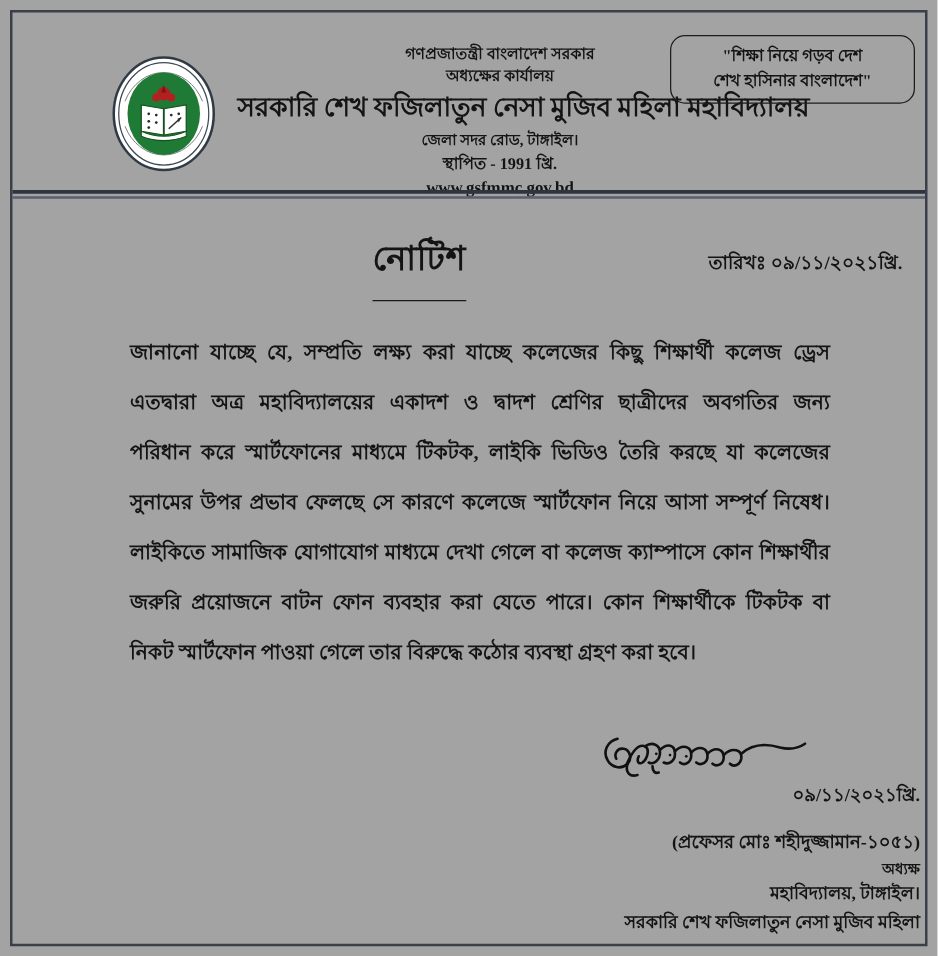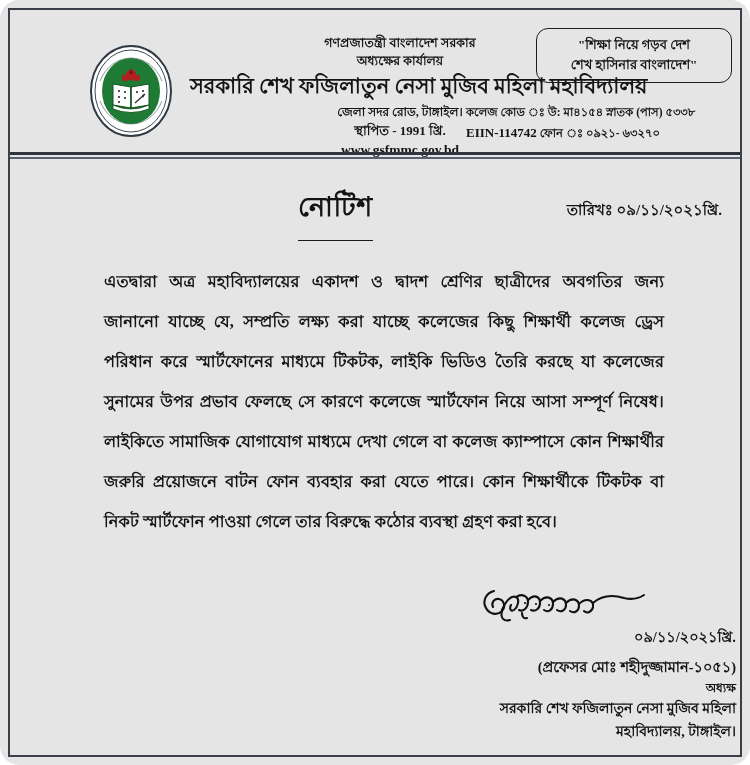--- a/index.html
+++ b/index.html
@@ -9,24 +9,23 @@
     background: #ffffff;
   }
   body {
     font-family: "Liberation Serif", "DejaVu Serif", serif;
     color: #141414;
   }
   #page {
     position: relative;
     width: 750px;
     height: 765px;
-    background: #e5e5e5;
+    background: #a3a3a3;
     overflow: hidden;
     box-sizing: border-box;
-    border-radius: 19px;
   }
 
   
   .page-frame {
     position: absolute;
     left: 8px;
     top: 8px;
     right: 8px;
     bottom: 8px;
     border: 2px solid #3a3f4a;
@@ -218,21 +217,21 @@
   .sign-date {
     font-size: 14.5px;
     font-weight: 700;
     line-height: 1.5;
     padding-left: 42px;
   }
   .sign-name {
     font-size: 14.5px;
     font-weight: 700;
     line-height: 1.6;
-    margin-top: 7px;
+    margin-top: 14px;
   }
   .sign-role {
     font-size: 12px;
     font-weight: 700;
     line-height: 1.6;
   }
   .sign-org {
     font-size: 14px;
     font-weight: 700;
     line-height: 1.6;
@@ -306,40 +305,33 @@
       <div class="addr-line">জেলা সদর রোড, টাঙ্গাইল।</div>
       <div class="estab-line">স্থাপিত - 1991 খ্রি.</div>
       <div class="web-line">www.gsfmmc.gov.bd</div>
     </div>
 
     <div class="slogan-box">
       <div class="slogan-line">"শিক্ষা নিয়ে গড়ব দেশ</div>
       <div class="slogan-line">শেখ হাসিনার বাংলাদেশ"</div>
     </div>
 
-    <div class="codes-block">
-      <div class="code-line">কলেজ কোড ঃ উ: মা৪১৫৪ স্নাতক (পাস) ৫৩৩৮</div>
-      <div class="code-line">
-        <span class="eiin-strong">EIIN-114742</span>
-        <span>ফোন ঃ ০৯২১- ৬৩২৭০</span>
-      </div>
-    </div>
   </div>
 
   <div class="rule-thick"></div>
   <div class="rule-thin"></div>
 
   <div class="title-row">
     <div class="notice-title">নোটিশ</div>
     <div class="notice-date">তারিখঃ ০৯/১১/২০২১খ্রি.</div>
   </div>
 
   <div class="body-block">
+    <div class="body-line">জানানো যাচ্ছে যে, সম্প্রতি লক্ষ্য করা যাচ্ছে কলেজের কিছু শিক্ষার্থী কলেজ ড্রেস</div>
     <div class="body-line first">এতদ্বারা অত্র মহাবিদ্যালয়ের একাদশ ও দ্বাদশ শ্রেণির ছাত্রীদের অবগতির জন্য</div>
-    <div class="body-line">জানানো যাচ্ছে যে, সম্প্রতি লক্ষ্য করা যাচ্ছে কলেজের কিছু শিক্ষার্থী কলেজ ড্রেস</div>
     <div class="body-line">পরিধান করে স্মার্টফোনের মাধ্যমে টিকটক, লাইকি ভিডিও তৈরি করছে যা কলেজের</div>
     <div class="body-line">সুনামের উপর প্রভাব ফেলছে সে কারণে কলেজে স্মার্টফোন নিয়ে আসা সম্পূর্ণ নিষেধ।</div>
     <div class="body-line">লাইকিতে সামাজিক যোগাযোগ মাধ্যমে দেখা গেলে বা কলেজ ক্যাম্পাসে কোন শিক্ষার্থীর</div>
     <div class="body-line">জরুরি প্রয়োজনে বাটন ফোন ব্যবহার করা যেতে পারে। কোন শিক্ষার্থীকে টিকটক বা</div>
     <div class="body-line last">নিকট স্মার্টফোন পাওয়া গেলে তার বিরুদ্ধে কঠোর ব্যবস্থা গ্রহণ করা হবে।</div>
   </div>
 
   <div class="sign-block">
     <svg class="signature-svg" viewBox="0 0 185 46" xmlns="http://www.w3.org/2000/svg" aria-hidden="true">
       <g fill="none" stroke="#111111" stroke-width="2.1" stroke-linecap="round" stroke-linejoin="round">
@@ -357,17 +349,17 @@
       </g>
       <g fill="#111111">
         <circle cx="47" cy="24" r="1.1"></circle>
         <circle cx="58" cy="25" r="1.1"></circle>
         <circle cx="71" cy="26" r="1.1"></circle>
       </g>
     </svg>
     <div class="sign-date">০৯/১১/২০২১খ্রি.</div>
     <div class="sign-name">(প্রফেসর মোঃ শহীদুজ্জামান-১০৫১)</div>
     <div class="sign-role">অধ্যক্ষ</div>
+    <div class="sign-org">মহাবিদ্যালয়, টাঙ্গাইল।</div>
     <div class="sign-org">সরকারি শেখ ফজিলাতুন নেসা মুজিব মহিলা</div>
-    <div class="sign-org">মহাবিদ্যালয়, টাঙ্গাইল।</div>
   </div>
 
 </div>
 
 </body></html>

